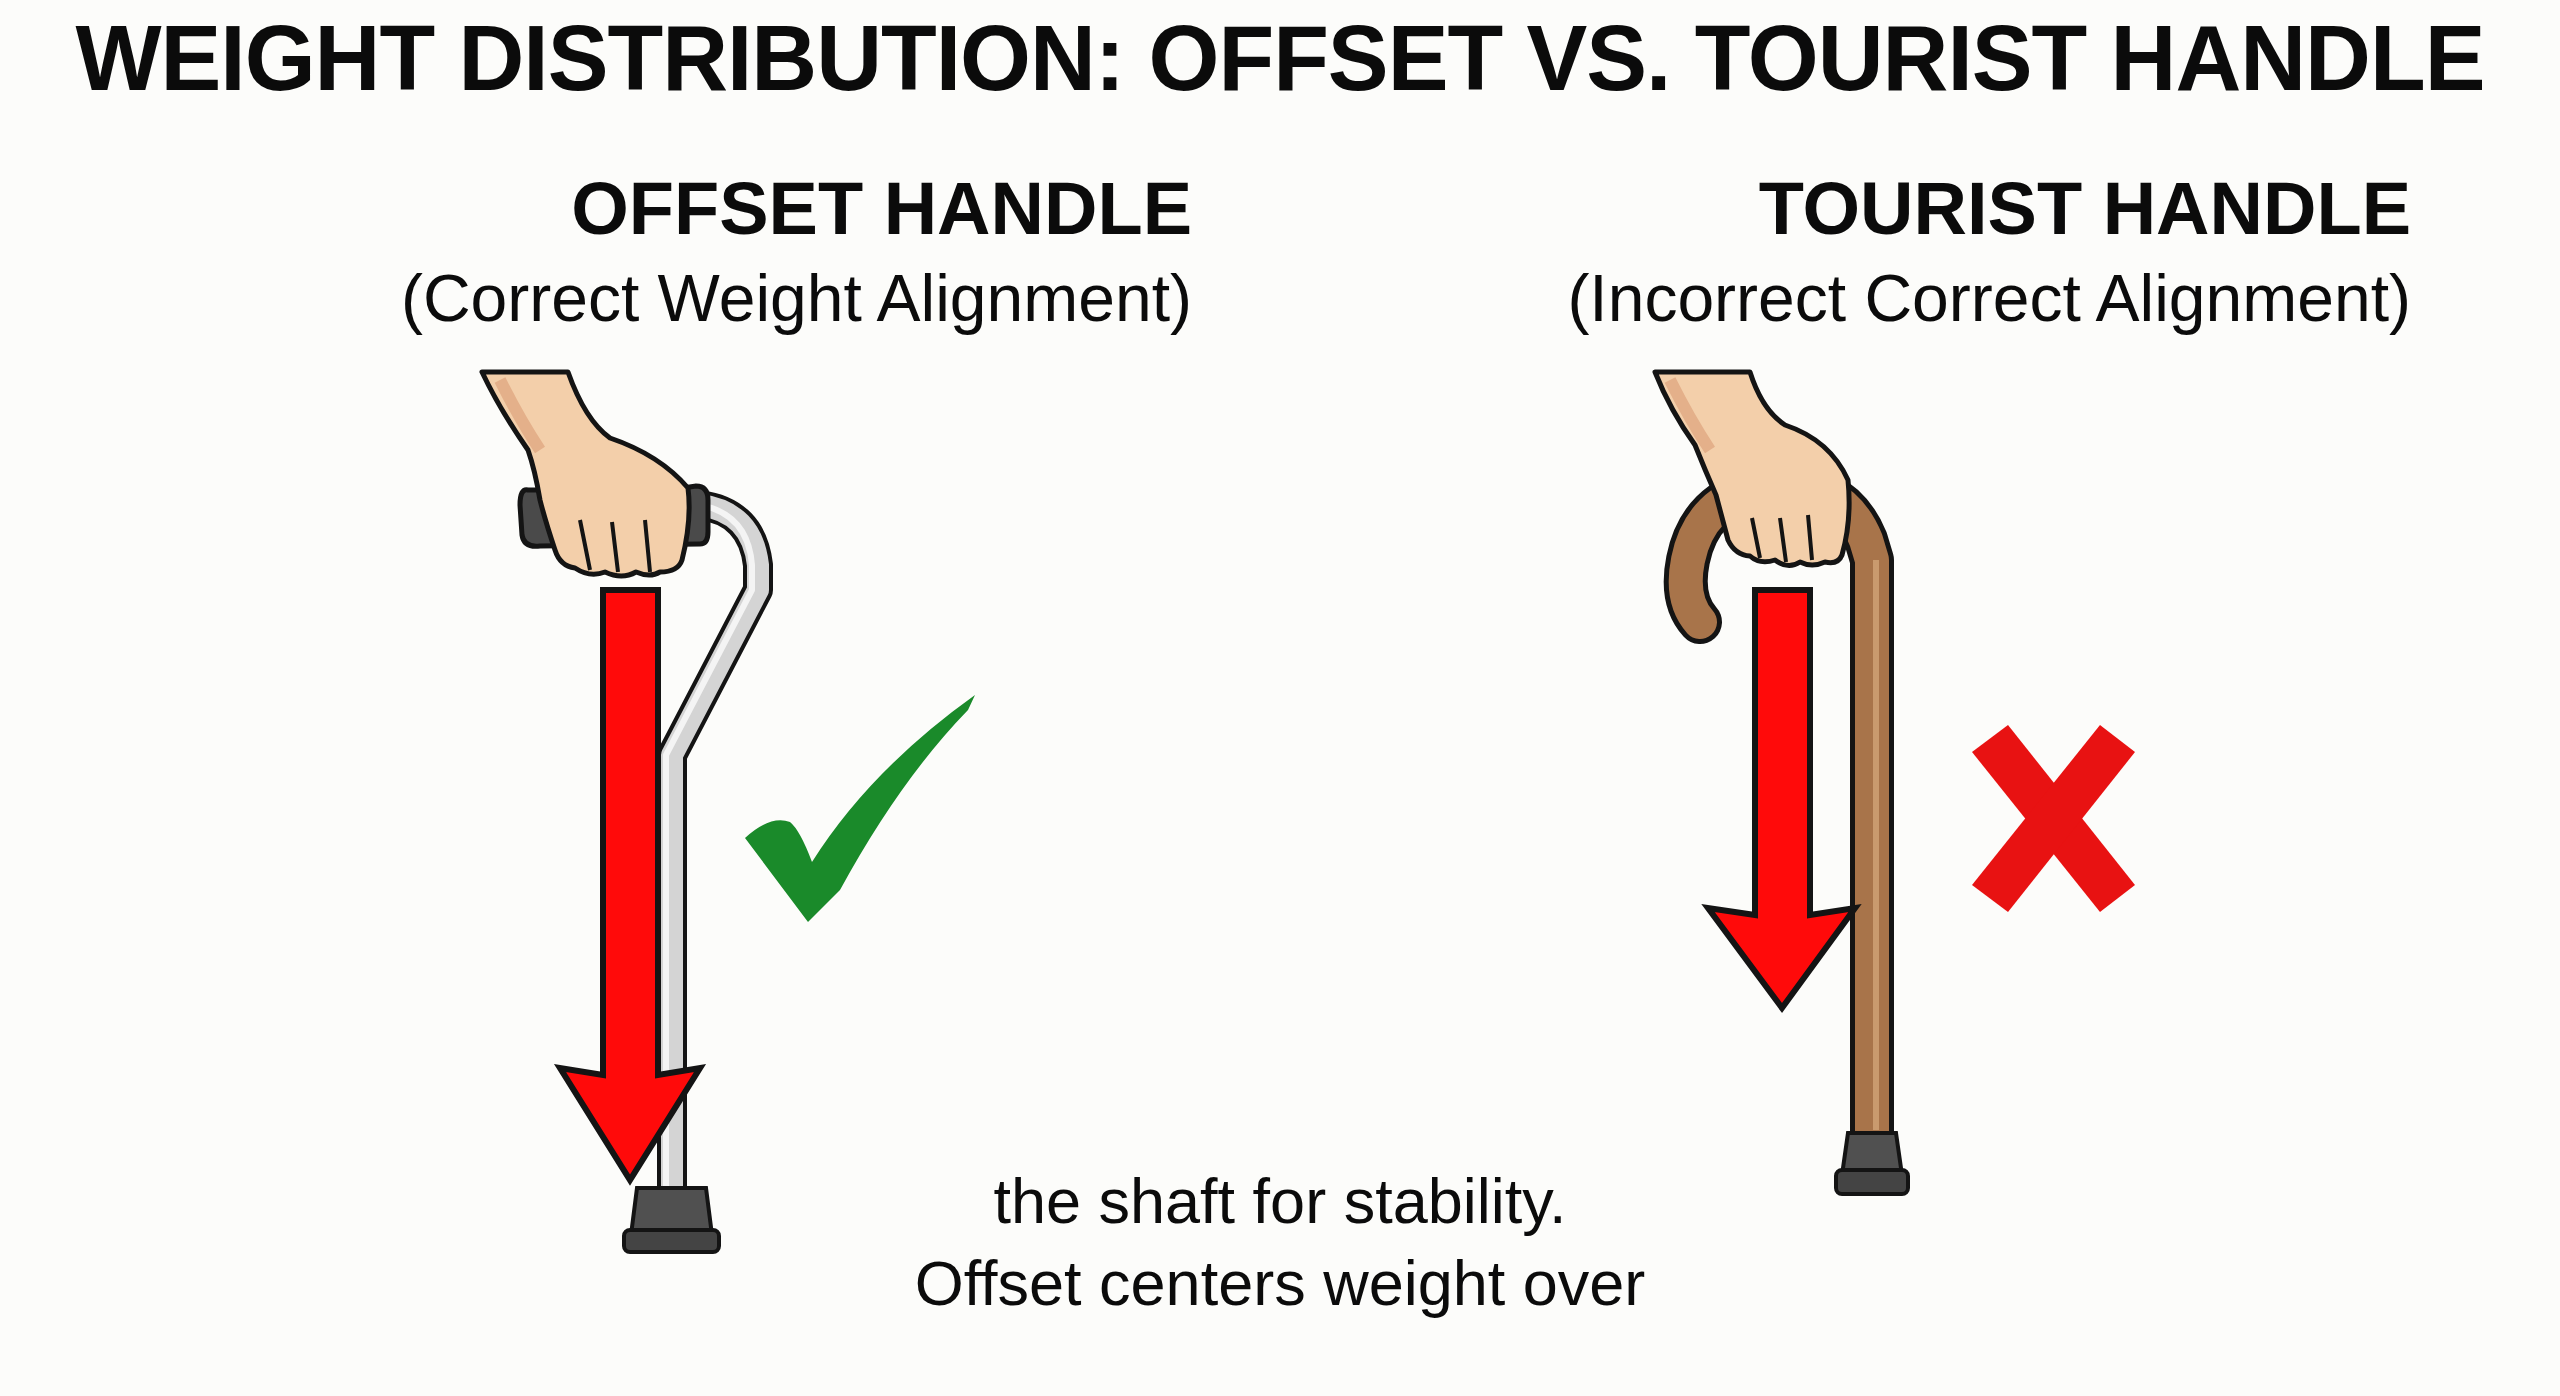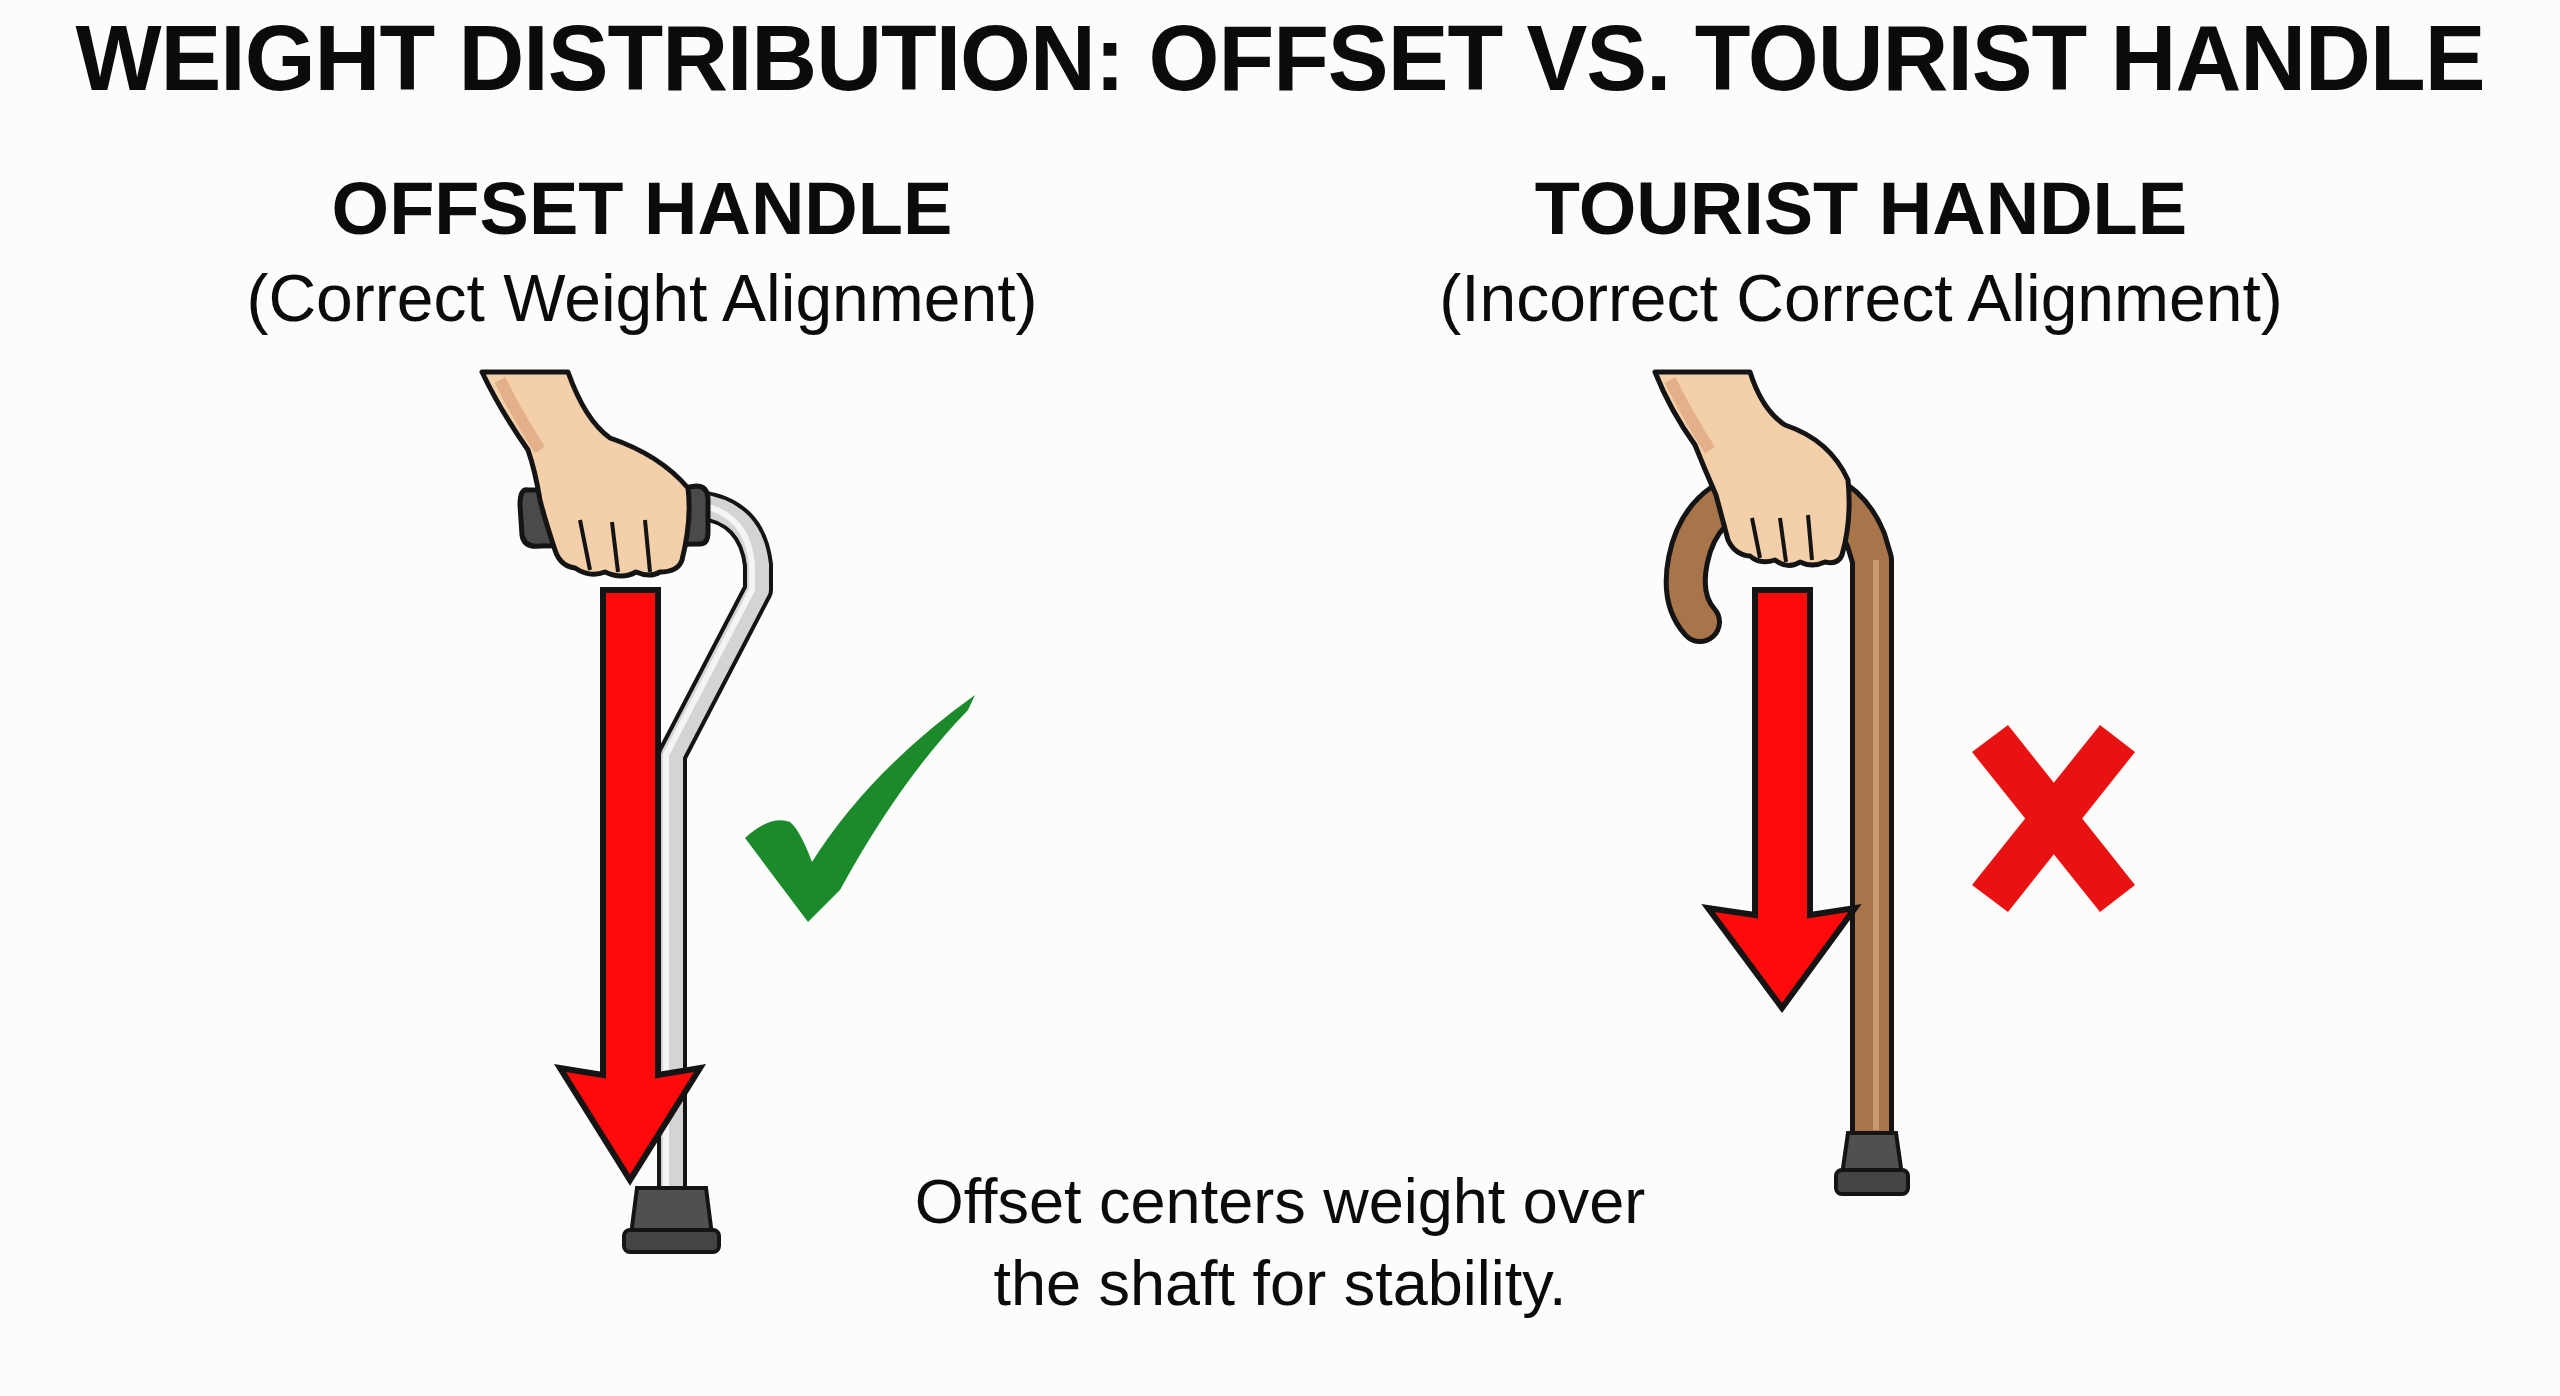--- a/index.html
+++ b/index.html
@@ -11,21 +11,21 @@
     color: #0b0b0b;
   }
   .title {
     position: absolute; left: 0; top: 10px; width: 2560px;
     text-align: center; font-weight: bold; font-size: 93px;
     letter-spacing: -1px; line-height: 96px;
     transform: scaleX(0.98);
   }
   .col-head {
     position: absolute; top: 168px; width: 1100px;
-    text-align: center;
+    text-align: right;
   }
   .col-head .h {
     font-weight: bold; font-size: 74px; line-height: 82px;
   }
   .col-head .s {
     font-size: 66px; line-height: 84px; margin-top: 6px;
   }
   #col-left { left: 92px; }
   #col-right { left: 1311px; }
   .caption {
@@ -108,15 +108,15 @@
     <path d="M1755 590 L1810 590 L1810 915 L1855 908 L1782 1008 L1708 908 L1755 915 Z" fill="#ff0a0a" stroke="#141414" stroke-width="6" stroke-linejoin="miter"></path>
   </g>
 
   <g fill="#e81212">
     <path d="M1972 752 L2008 725 L2135 885 L2100 912 Z"></path>
     <path d="M2100 725 L2135 752 L2008 912 L1972 885 Z"></path>
   </g>
 </svg>
 
 <div class="caption">
+  <div>the shaft for stability.</div>
   <div>Offset centers weight over</div>
-  <div>the shaft for stability.</div>
 </div>
 
 </body></html>

